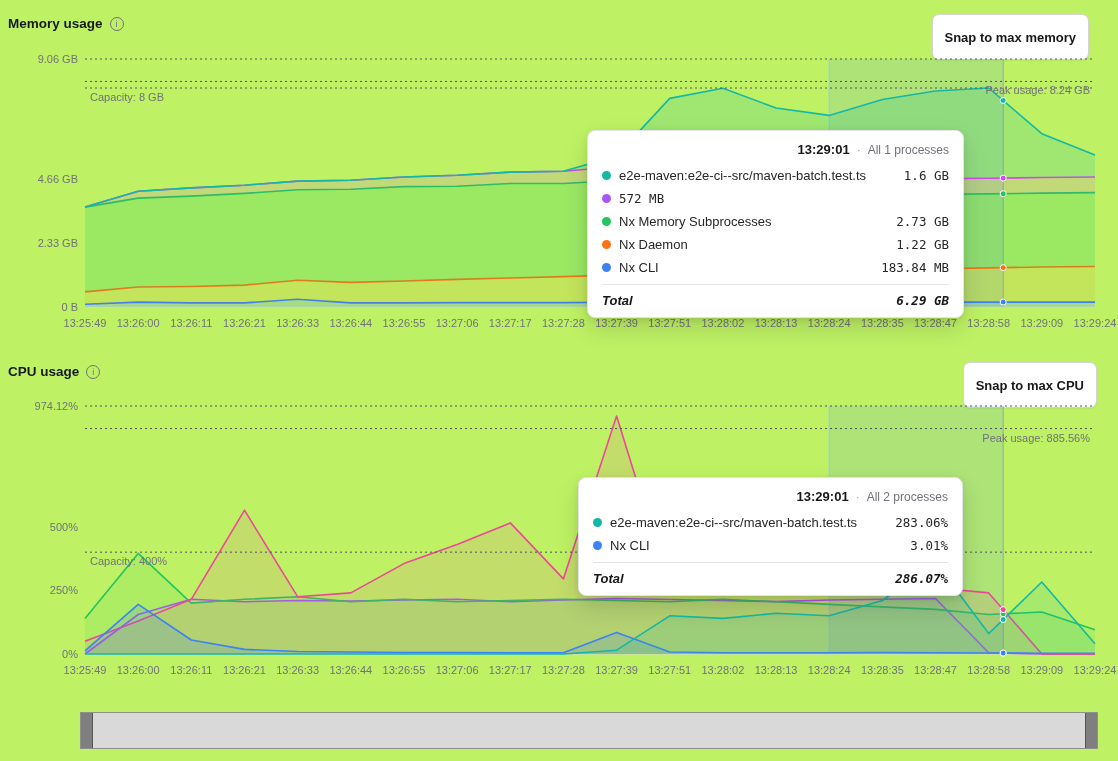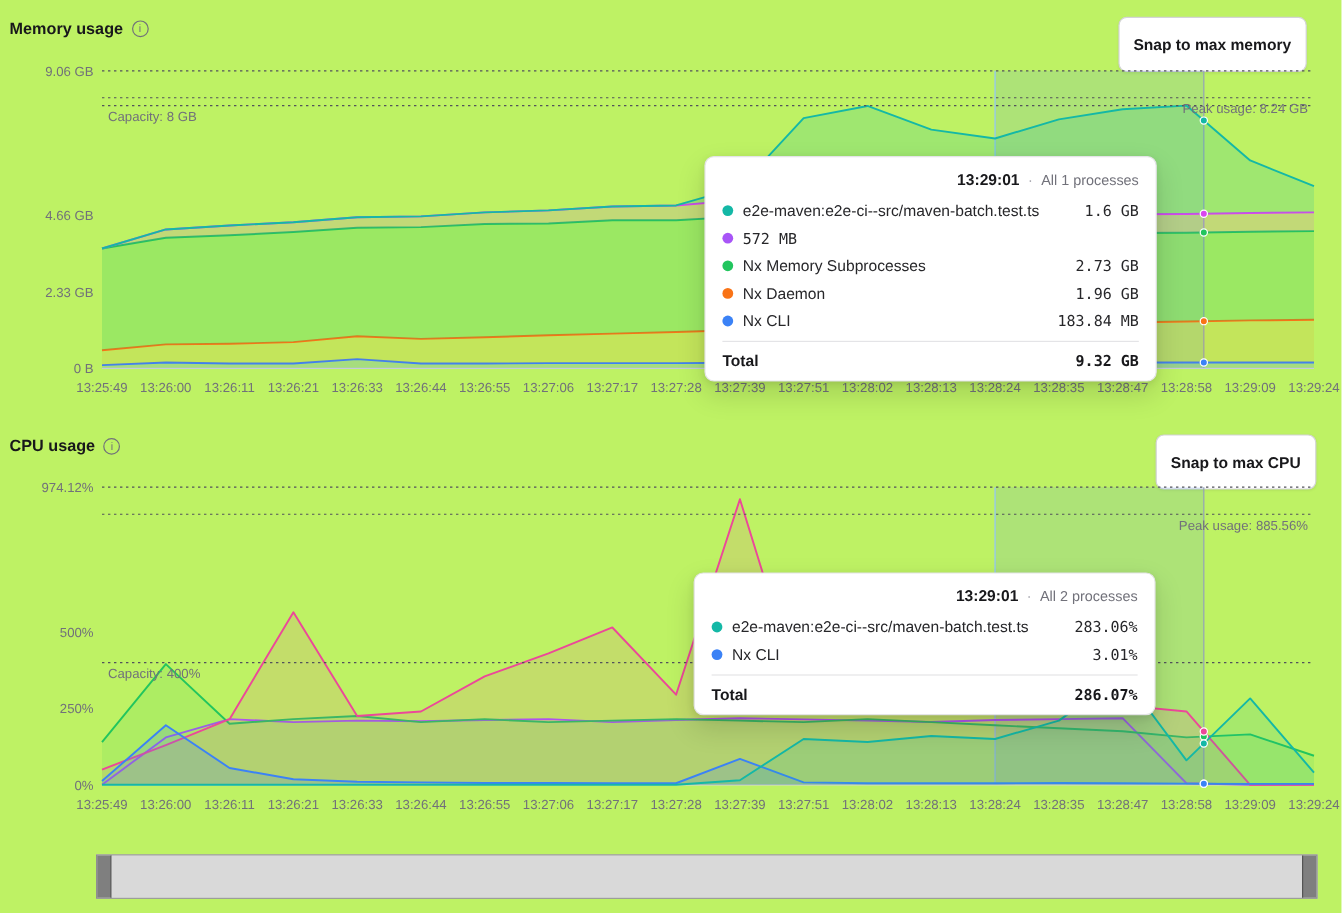--- a/index.html
+++ b/index.html
@@ -24,21 +24,21 @@
              padding:11px 14px 9px; z-index:10; }
   .tt-head { display:flex; align-items:center; gap:7px; margin-bottom:7px;justify-content:flex-end; }
   .tt-time { font-weight:700; font-size:13px; color:#18181b; }
   .tt-sep  { color:#a1a1aa; font-size:12px; }
   .tt-sub  { color:#71717a; font-size:12px; }
   .tt-row  { display:flex; align-items:center; gap:8px; padding:4px 0; font-size:13px; color:#27272a; }
   .dot     { width:9px; height:9px; border-radius:50%; flex:none; }
   .tt-name { flex:1; white-space:nowrap; }
   .tt-val  { font-family:"DejaVu Sans Mono",monospace; font-size:12.5px; text-align:right; white-space:nowrap; }
   .tt-total { display:flex; justify-content:space-between; border-top:1px solid #e4e4e7;
-              margin-top:5px; padding-top:8px; font-weight:700; font-size:13px; }
+              margin-top:5px; padding-top:8px; font-weight:700; font-size:13px;font-style:italic; }
   .tt-total .tt-val { font-weight:700; }
 
   .scrollbar { position:absolute; left:80px; top:712px; width:1018px; height:37px;
                background:#d9d9d9; border:1px solid #8f8f8f; display:flex; }
   .sb-handle { width:12px; background:#7f7f7f; flex:none; }
   .sb-left  { border-right:1px solid #545454; }
   .sb-right { border-left:1px solid #545454; }
   .sb-track { flex:1; background:#d9d9d9; }
 </style>
 </head>
@@ -120,31 +120,31 @@
           <span class="tt-val">572 MB</span>
         </div>
         <div class="tt-row">
           <span class="dot" style="background:#22c55e"></span>
           <span class="tt-name">Nx Memory Subprocesses</span>
           <span class="tt-val">2.73 GB</span>
         </div>
         <div class="tt-row">
           <span class="dot" style="background:#f97316"></span>
           <span class="tt-name">Nx Daemon</span>
-          <span class="tt-val">1.96 GB</span>
+          <span class="tt-val">1.22 GB</span>
         </div>
         <div class="tt-row">
           <span class="dot" style="background:#3b82f6"></span>
           <span class="tt-name">Nx CLI</span>
           <span class="tt-val">183.84 MB</span>
         </div>
       </div>
     <div class="tt-total">
       <span>Total</span>
-      <span class="tt-val">9.32 GB</span>
+      <span class="tt-val">6.29 GB</span>
     </div>
   </div>
 
   <div class="chart-header" style="top:364px;left:8px;">
     <span class="chart-title">CPU usage</span>
     <span class="info-icon">i</span>
   </div>
   <button class="snap-btn" style="top:362px;right:21px;">Snap to max CPU</button>
 
   <svg id="cpu-svg" class="chart-svg" style="top:392px;" width="1118" height="292" viewBox="0 0 1118 292">

